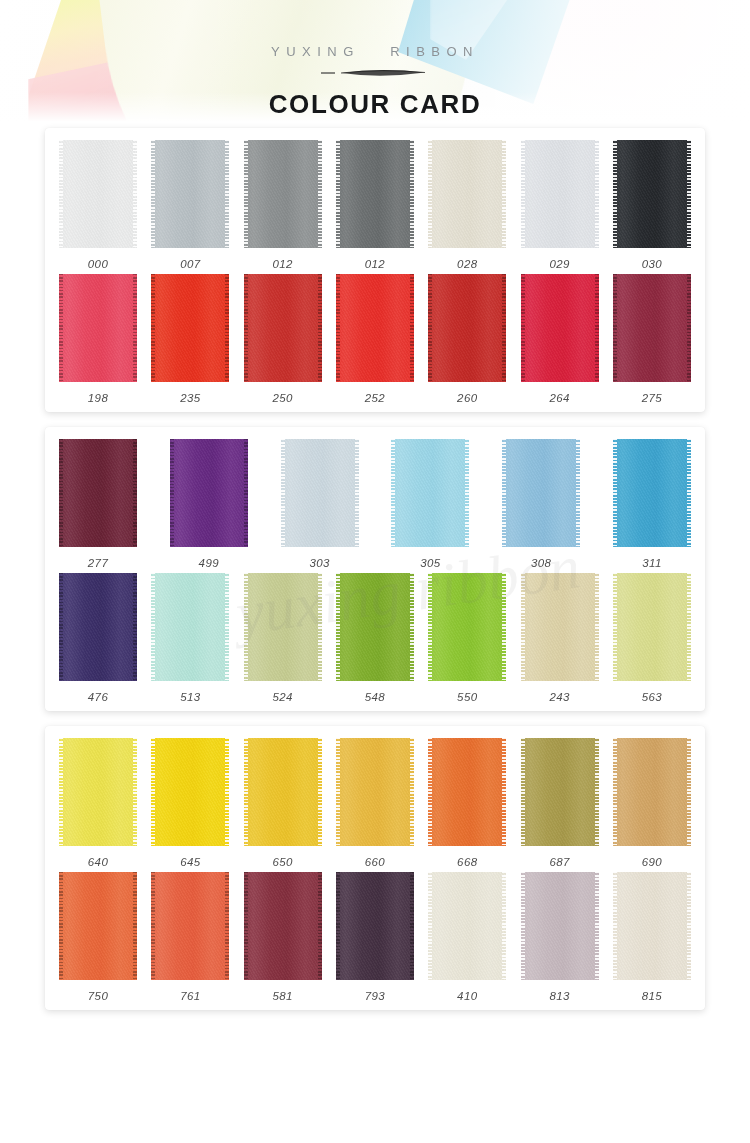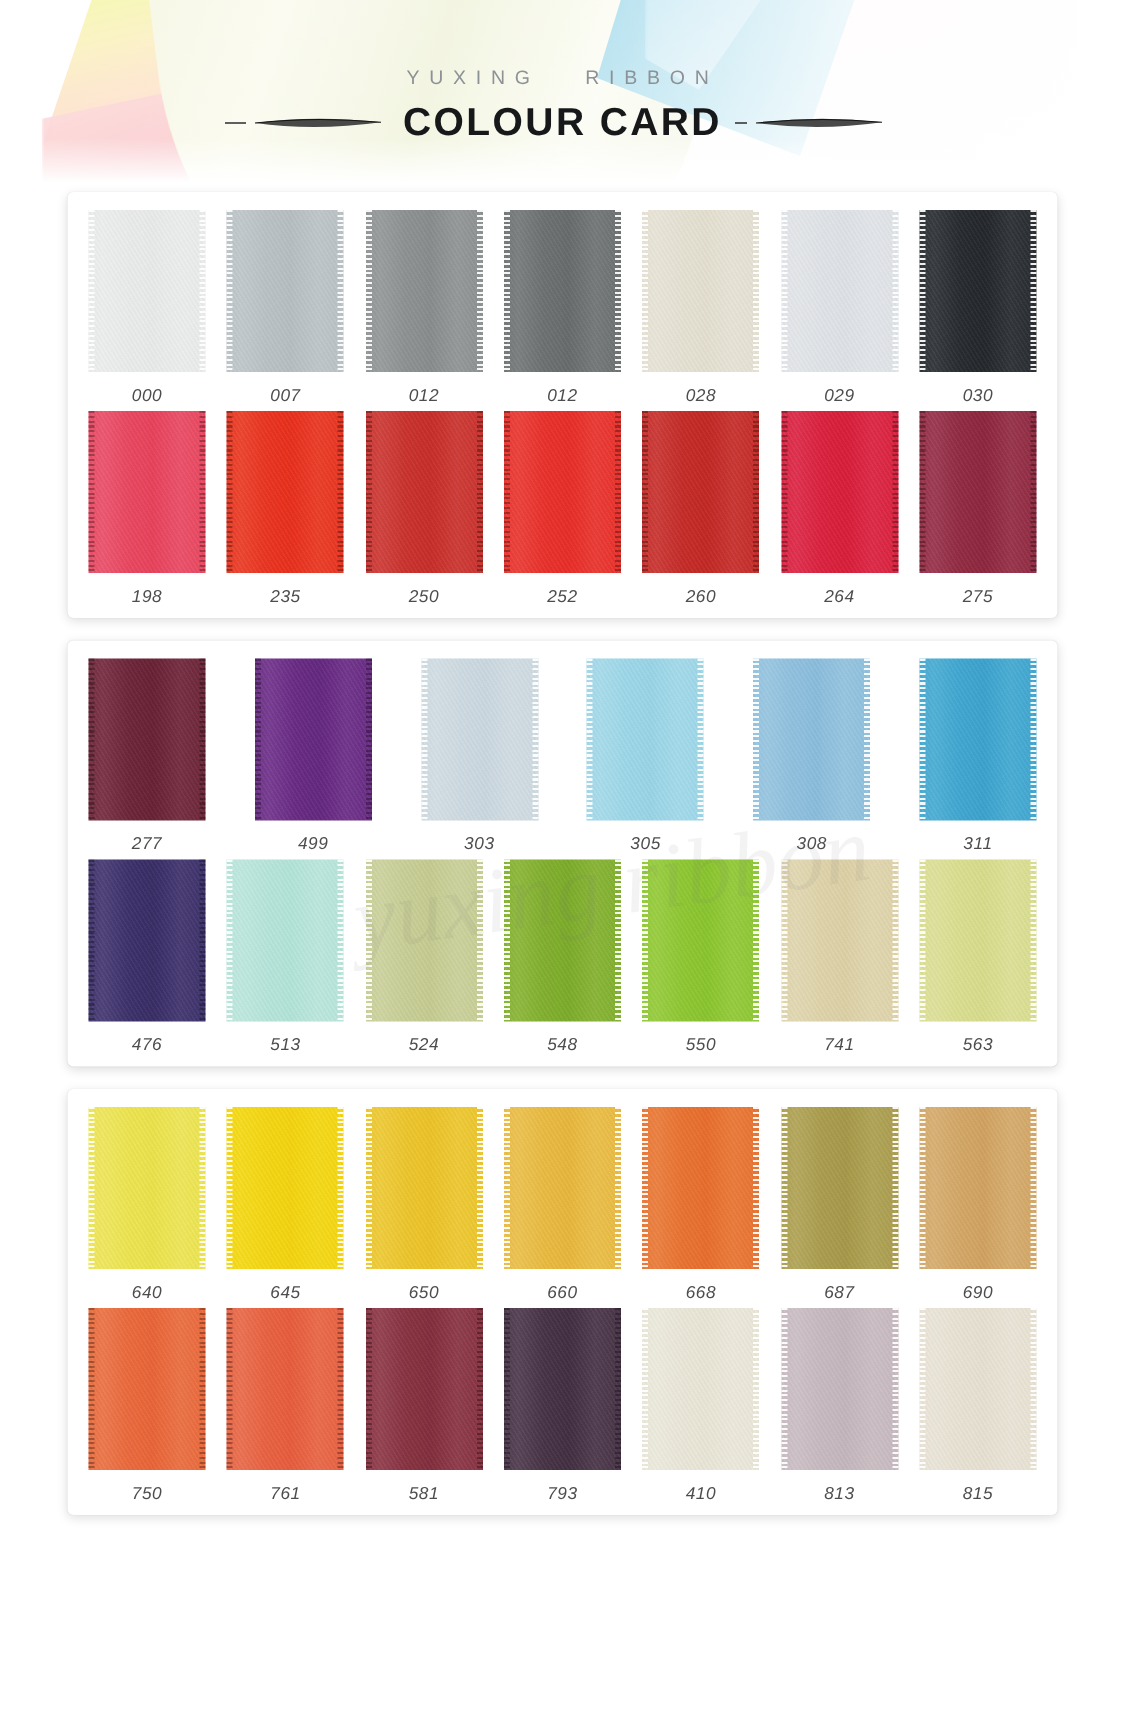--- a/index.html
+++ b/index.html
@@ -96,20 +96,21 @@
     color:#8d9296;
     font-weight:400;
     white-space:pre;
   }
   .title-row {
     margin-top:7px;
     display:flex;
     align-items:center;
     justify-content:center;
     gap:9px;
+    flex-direction:column;
   }
   .title-main {
     font-size:26px;
     font-weight:bold;
     letter-spacing:1.6px;
     color:#16181a;
     white-space:nowrap;
   }
   .flourish { display:block; }
 
@@ -463,21 +464,21 @@
             <div class="picot r"></div>
           </div>
           <div class="label">550</div>
         </div>
         <div class="swatch-cell">
           <div class="chip-wrap">
             <div class="chip" style="background: rgb(221, 210, 168);"></div>
             <div class="picot l"></div>
             <div class="picot r"></div>
           </div>
-          <div class="label">741</div>
+          <div class="label">243</div>
         </div>
         <div class="swatch-cell">
           <div class="chip-wrap">
             <div class="chip" style="background: rgb(217, 221, 142);"></div>
             <div class="picot l"></div>
             <div class="picot r"></div>
           </div>
           <div class="label">563</div>
         </div>
       </div>

